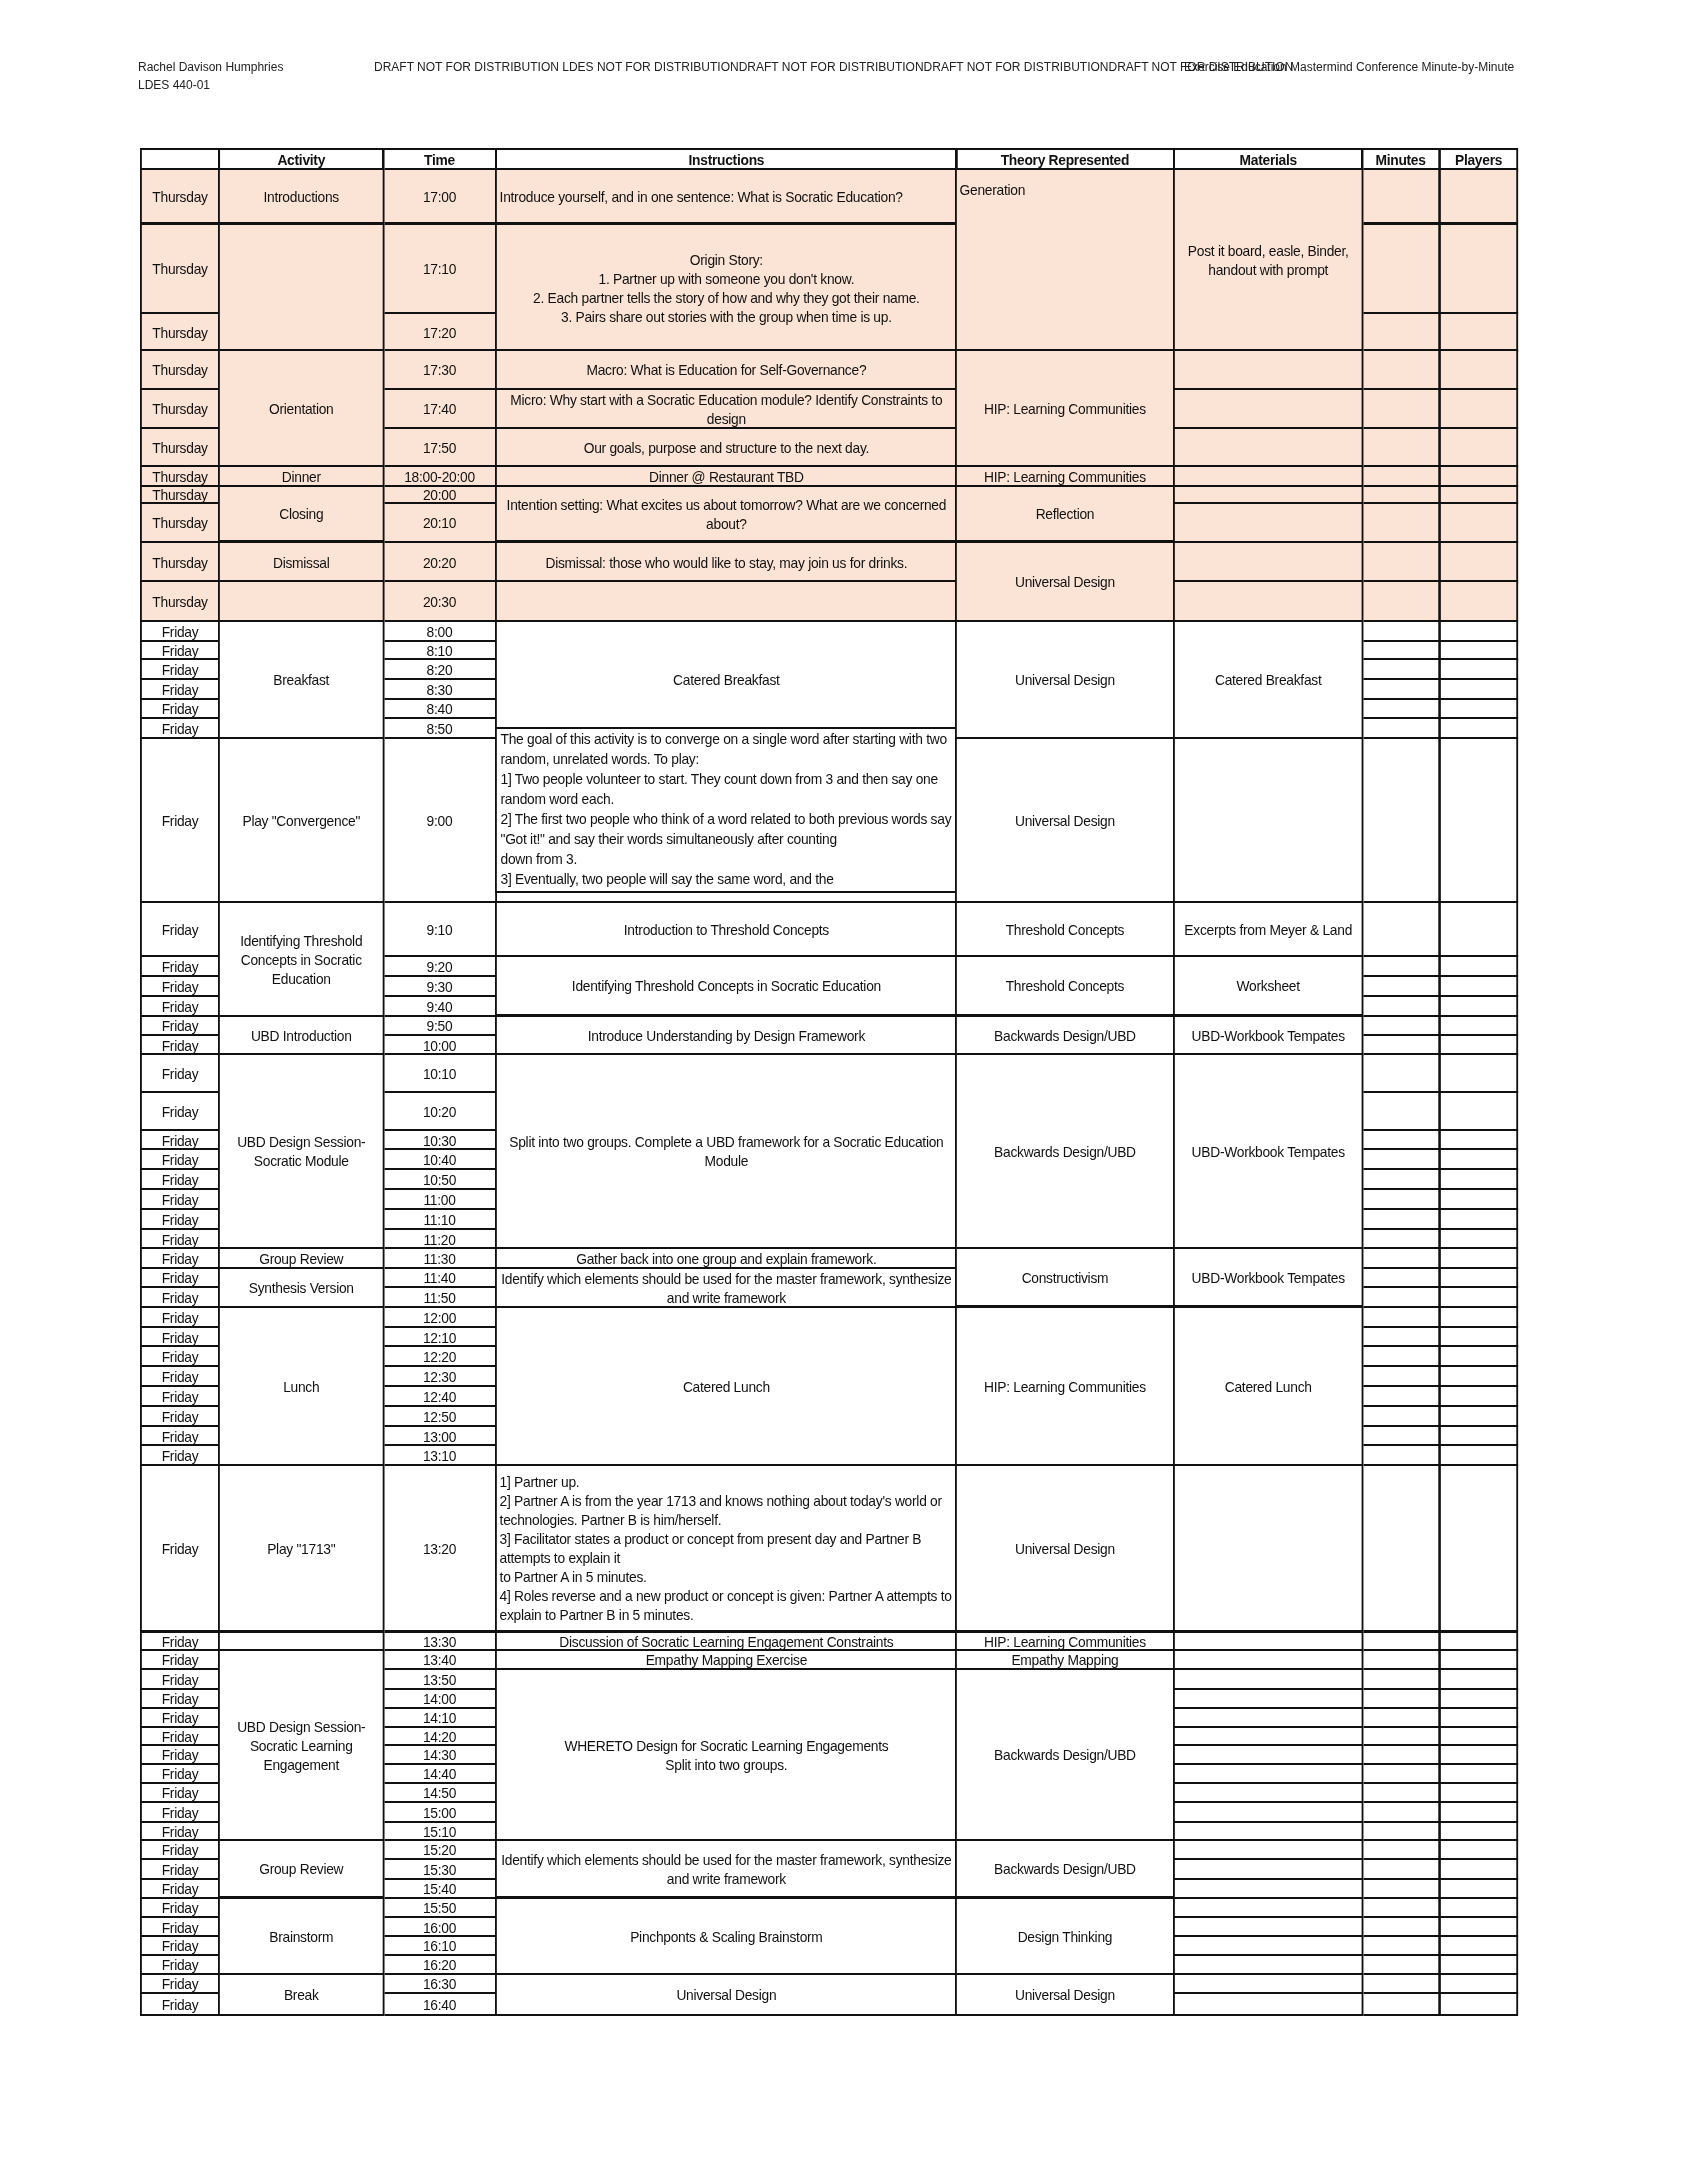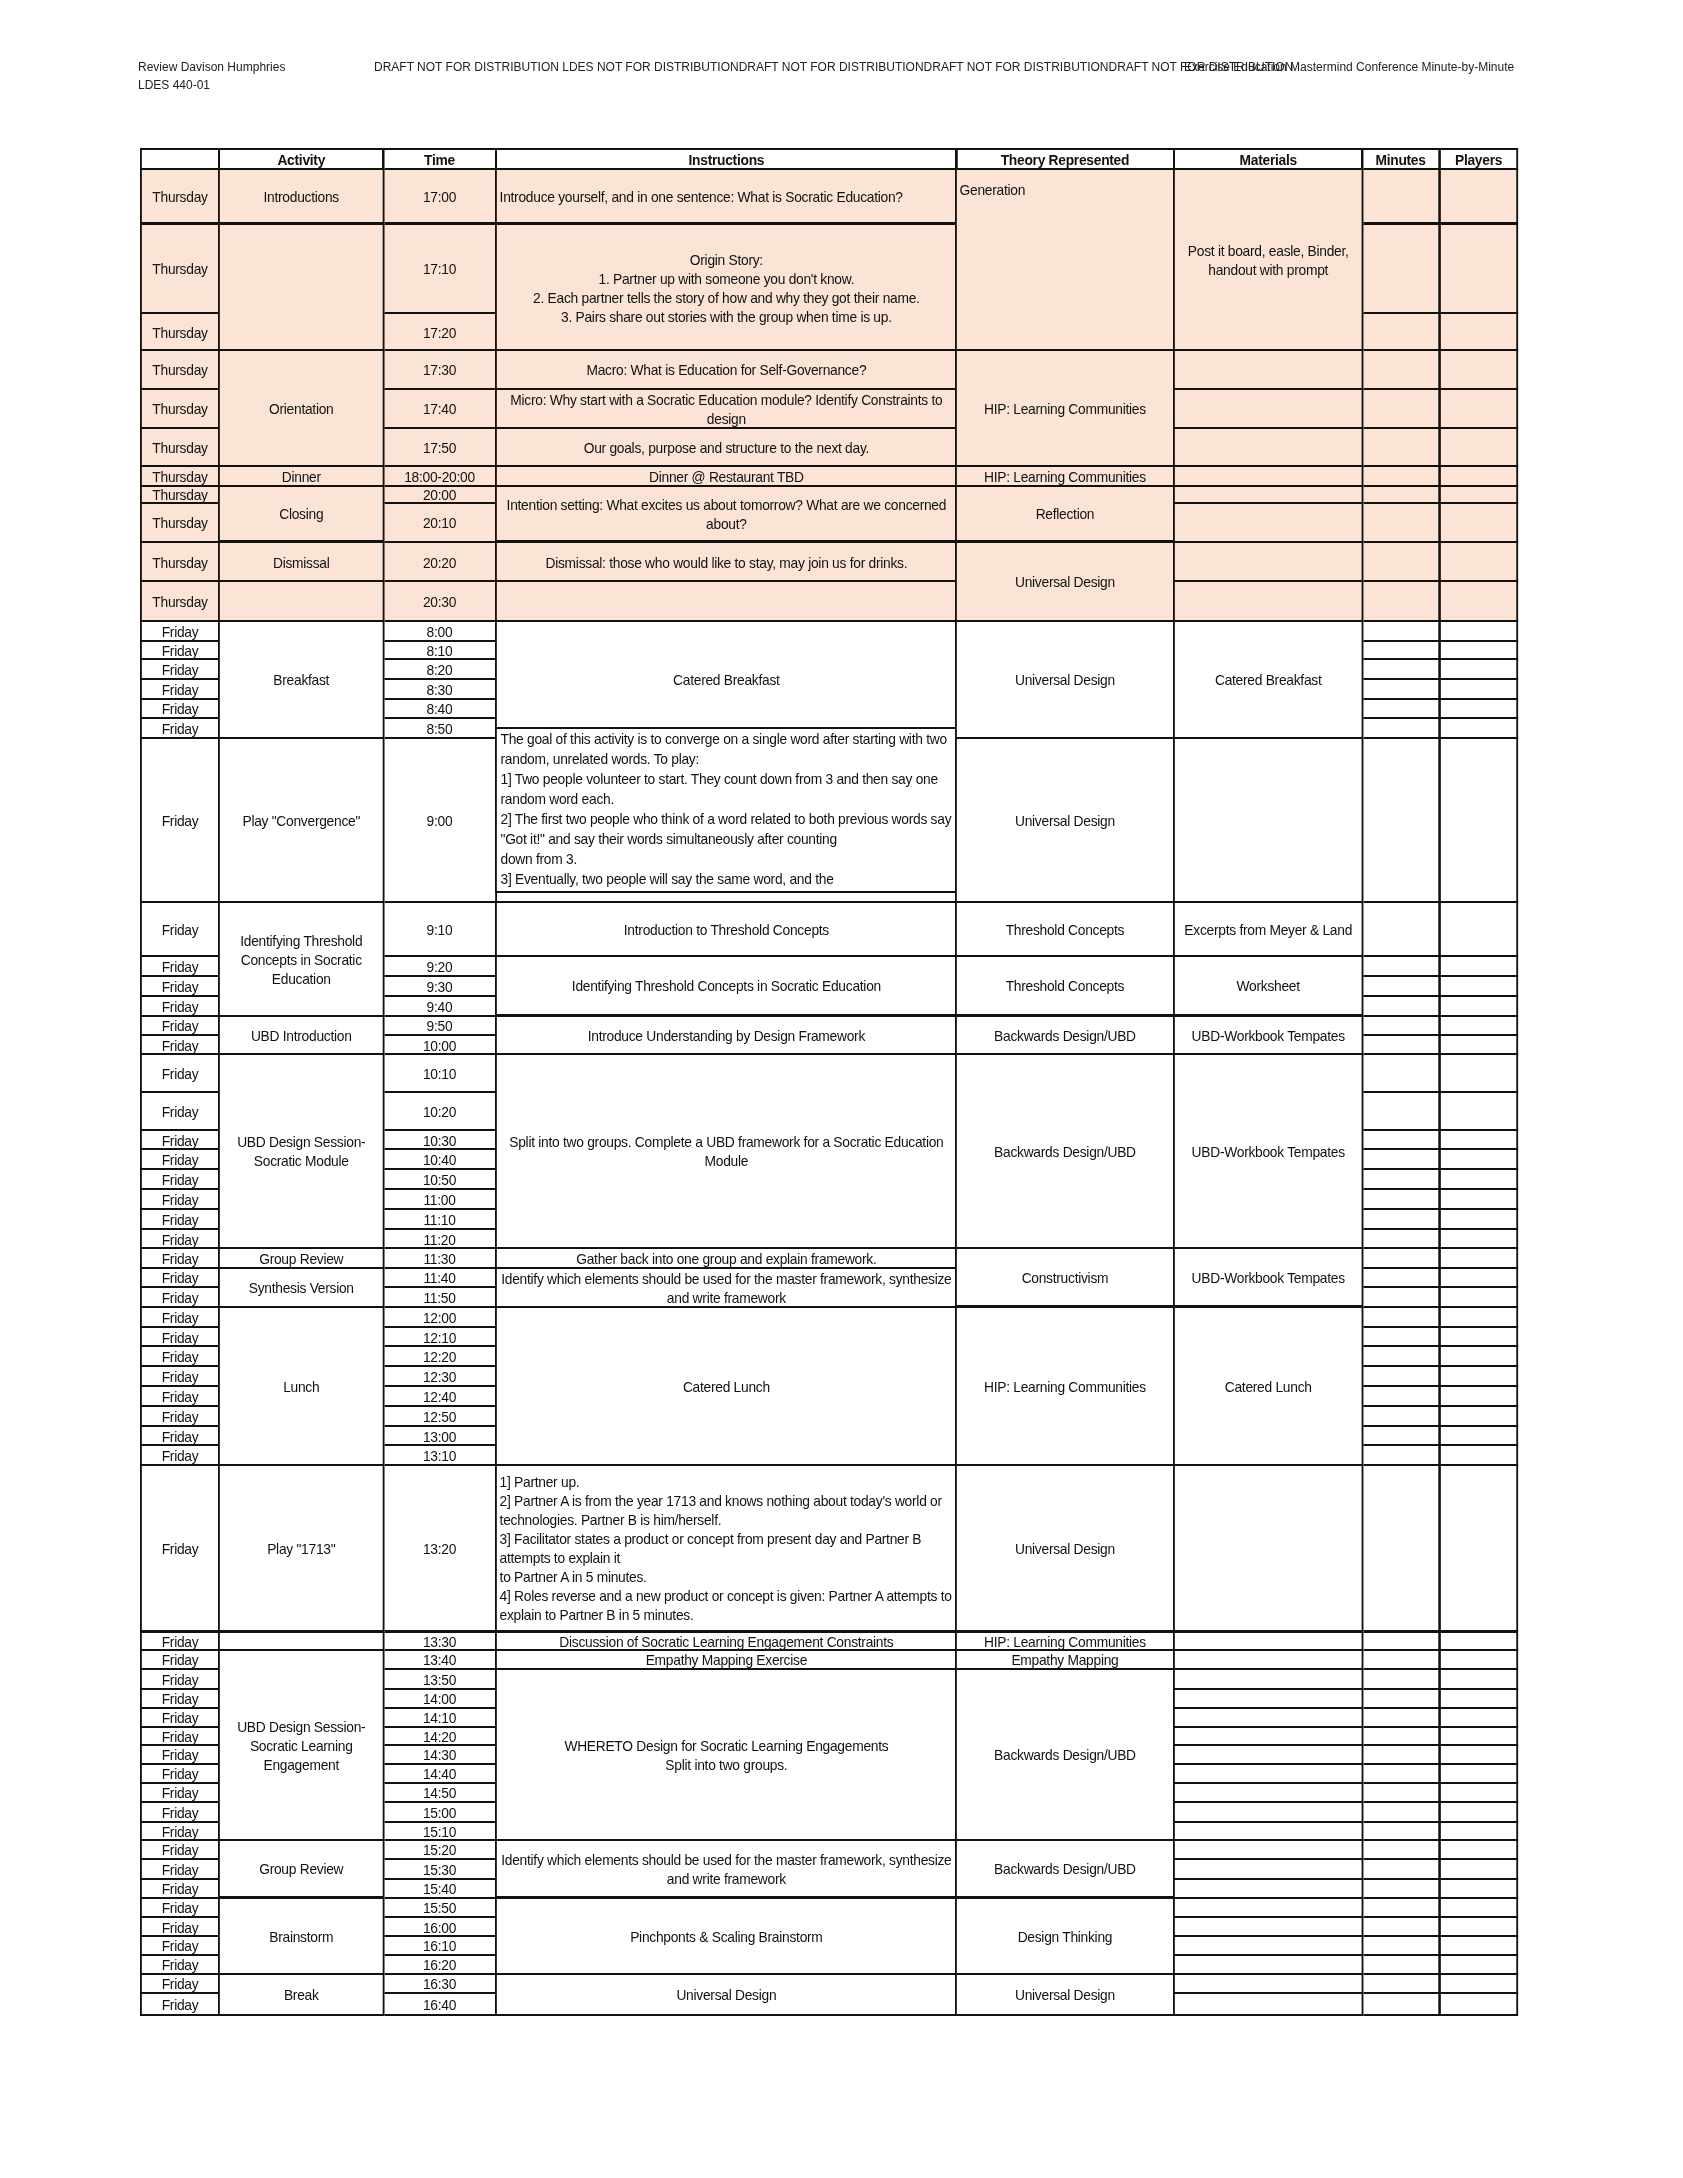--- a/index.html
+++ b/index.html
@@ -17,21 +17,21 @@
           transform:scaleX(0.92); transform-origin:left center; }
   .cell.th { font-weight:bold; font-size:15px; }
   .cell.left { justify-content:flex-start; text-align:left; }
   .cell.top { align-items:flex-start; }
   .cell.pre { white-space:pre-line; }
   .cell.clip { align-items:flex-start; }
 </style>
 </head>
 <body>
 
-<div class="hdr-text" id="author">Review Davison Humphries</div>
+<div class="hdr-text" id="author">Rachel Davison Humphries</div>
 <div class="hdr-text" id="course">LDES 440-01</div>
 <div class="hdr-text" id="draft">DRAFT NOT FOR DISTRIBUTION LDES NOT FOR DISTRIBUTIONDRAFT NOT FOR DISTRIBUTIONDRAFT NOT FOR DISTRIBUTIONDRAFT NOT FOR DISTRIBUTION</div>
 <div class="hdr-text" id="title">Exercise Education Mastermind Conference Minute-by-Minute</div>
 
 <div id="grid">
     <div class="cell th" style="left: 136px; top: 148px; width: 87px; height: 23px;"></div>
     <div class="cell th" style="left: 214px; top: 148px; width: 181px; height: 23px;">Activity</div>
     <div class="cell th" style="left: 378px; top: 148px; width: 125px; height: 23px;">Time</div>
     <div class="cell th" style="left: 491px; top: 148px; width: 503px; height: 23px;">Instructions</div>
     <div class="cell th" style="left: 951px; top: 148px; width: 239px; height: 23px;">Theory Represented</div>

